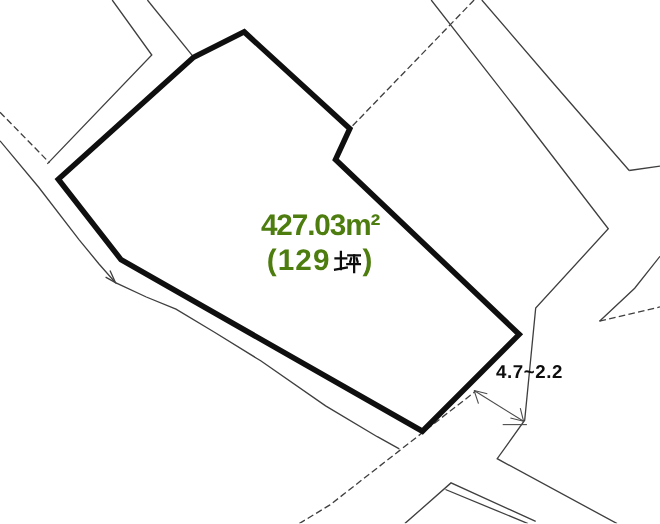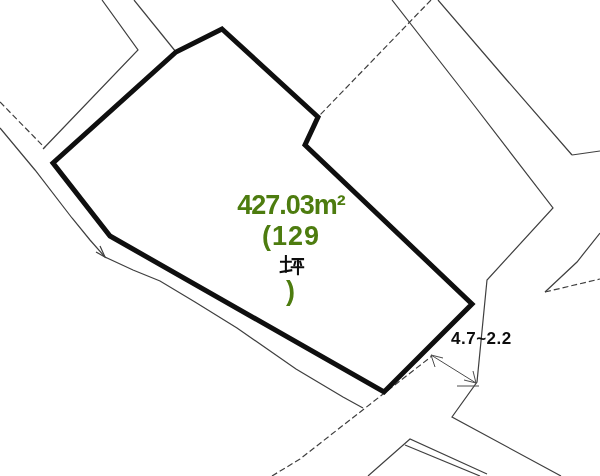--- a/index.html
+++ b/index.html
@@ -8,21 +8,21 @@
     overflow:hidden;font-family:"Liberation Sans",sans-serif;
   }
   .canvas{position:absolute;left:0;top:0;width:600px;height:476px;}
   .labels{
     position:absolute;left:247px;top:191px;transform:translateX(-50%);
     text-align:center;color:#4d7c0f;font-weight:bold;margin-left:44px;
   }
   .area{font-size:27px;letter-spacing:-1px;white-space:nowrap;line-height:28px;}
   .tsubo{
     font-size:27px;letter-spacing:1px;margin-top:3px;line-height:28px;
-    display:flex;align-items:center;justify-content:center;white-space:nowrap;flex-direction:column;
+    display:flex;align-items:center;justify-content:center;white-space:nowrap;
   }
   .kanji{width:25px;height:25px;margin:2px 1px 0 3px;flex:0 0 auto;}
   .kanji path{stroke:#0d0d0d;stroke-width:2.3;fill:none;stroke-linecap:square;}
   .dim-label{
     position:absolute;left:451px;top:329px;font-size:17px;font-weight:bold;
     letter-spacing:0.5px;color:#0d0d0d;white-space:nowrap;
   }
 </style>
 </head>
 <body>

